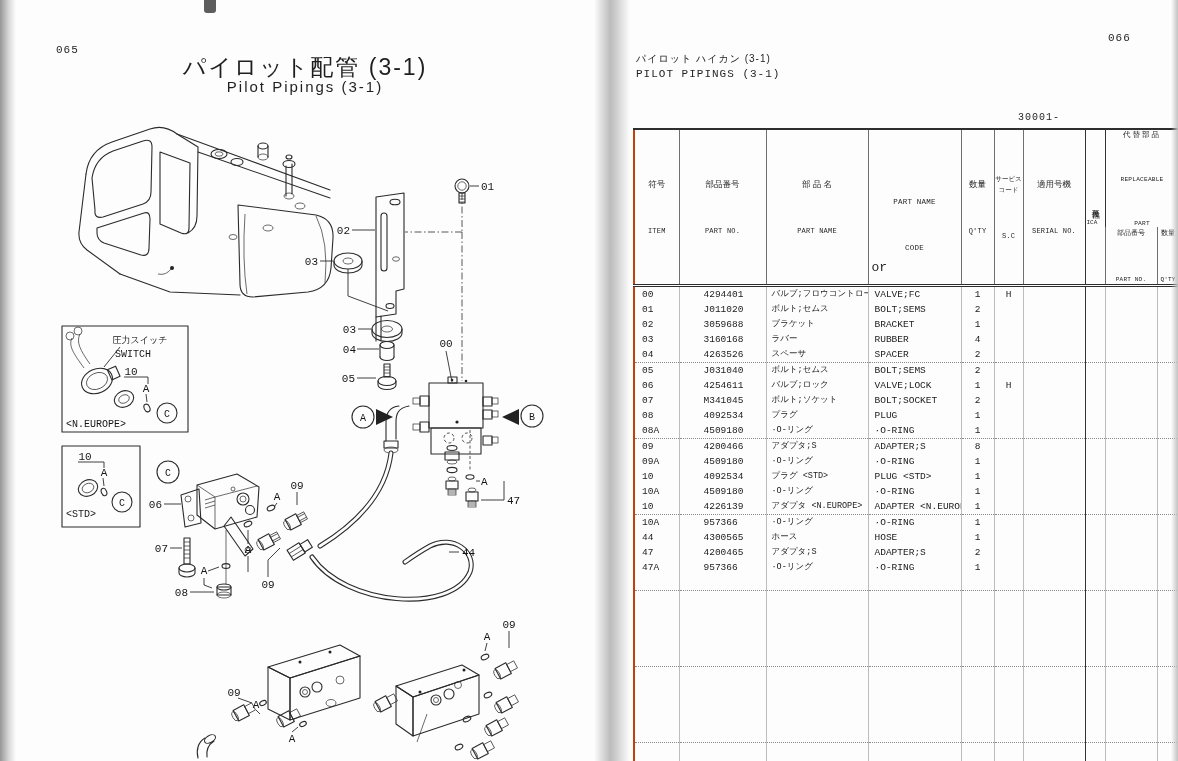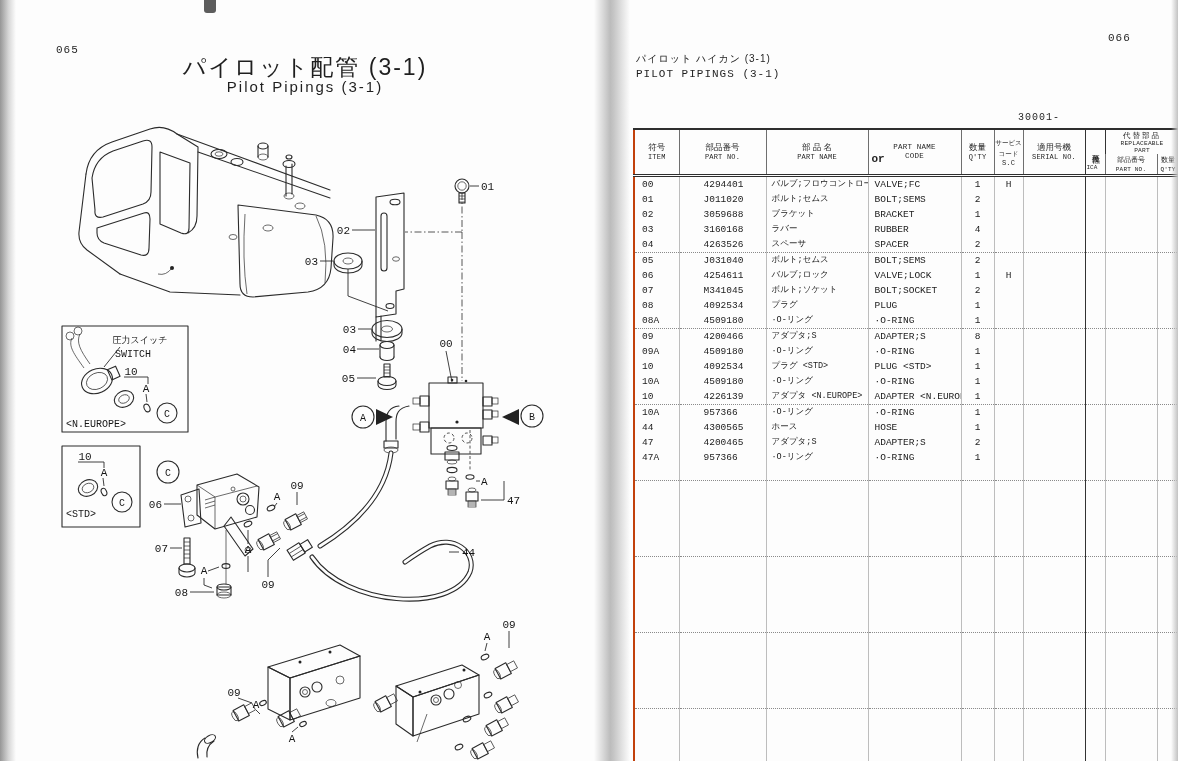--- a/index.html
+++ b/index.html
@@ -34,27 +34,27 @@
      height:15px;color:#1b1b1b;}
   th{border-left:1px solid #6f6f6f;font-weight:normal;vertical-align:middle;}
   thead tr.h1 th{border-top:2px solid #2e2e2e;}
   th.hb{border-bottom:3px double #2e2e2e;}
   td.c-item,th.col-first,td:first-child{border-left:2px solid #c2410c;}
   td.c-rqty,th.last{border-right:1px solid #9a9a9a;}
   td.c-ica,th.ica,th.repl{border-left:1.6px solid #333;}
   tr.group-end td{border-bottom:1px dotted #8a8a8a;}
   .hja{font-size:8.5px;line-height:11px;text-align:center;}
   .hen{font-size:7px;line-height:9px;text-align:center;letter-spacing:.2px;
-       font-family:"Liberation Mono",monospace;}
+       font-family:"Liberation Mono",monospace;margin-top:37px;}
   th.ica .vtxt{writing-mode:vertical-rl;text-orientation:upright;font-size:8px;line-height:10px;
        letter-spacing:1px;margin:1px auto 0;height:30px;}
   th.ica .icalbl{font-size:6px;text-align:left;padding-left:1px;font-family:"Liberation Mono",monospace;}
   th.code{position:relative;}
-  th.code .orlbl{position:absolute;left:3px;bottom:9px;font-size:11px;
-       font-family:"Liberation Mono",monospace;font-weight:bold;}
+  th.code .orlbl{position:absolute;left:3px;bottom:9px;font-size:13px;
+       font-family:"Liberation Mono",monospace;}
   th.repl .hja{font-size:7.5px;line-height:9px;letter-spacing:2px;}
   th.repl .hen{font-size:6.2px;line-height:7px;}
   td.c-item{padding-left:7px;}
   td.c-pno{padding-left:24px;}
   td.c-ja{padding-left:5px;font-size:8.5px;}
   td.c-en{padding-left:6px;}
   td.c-qty{text-align:center;}
   td.c-sc{text-align:center;}
   
   #diagram{position:absolute;left:0;top:0;}

